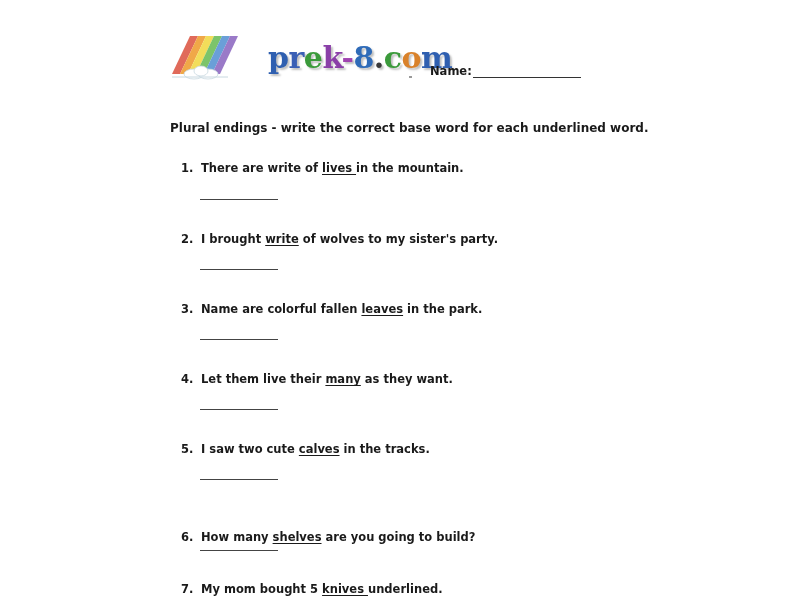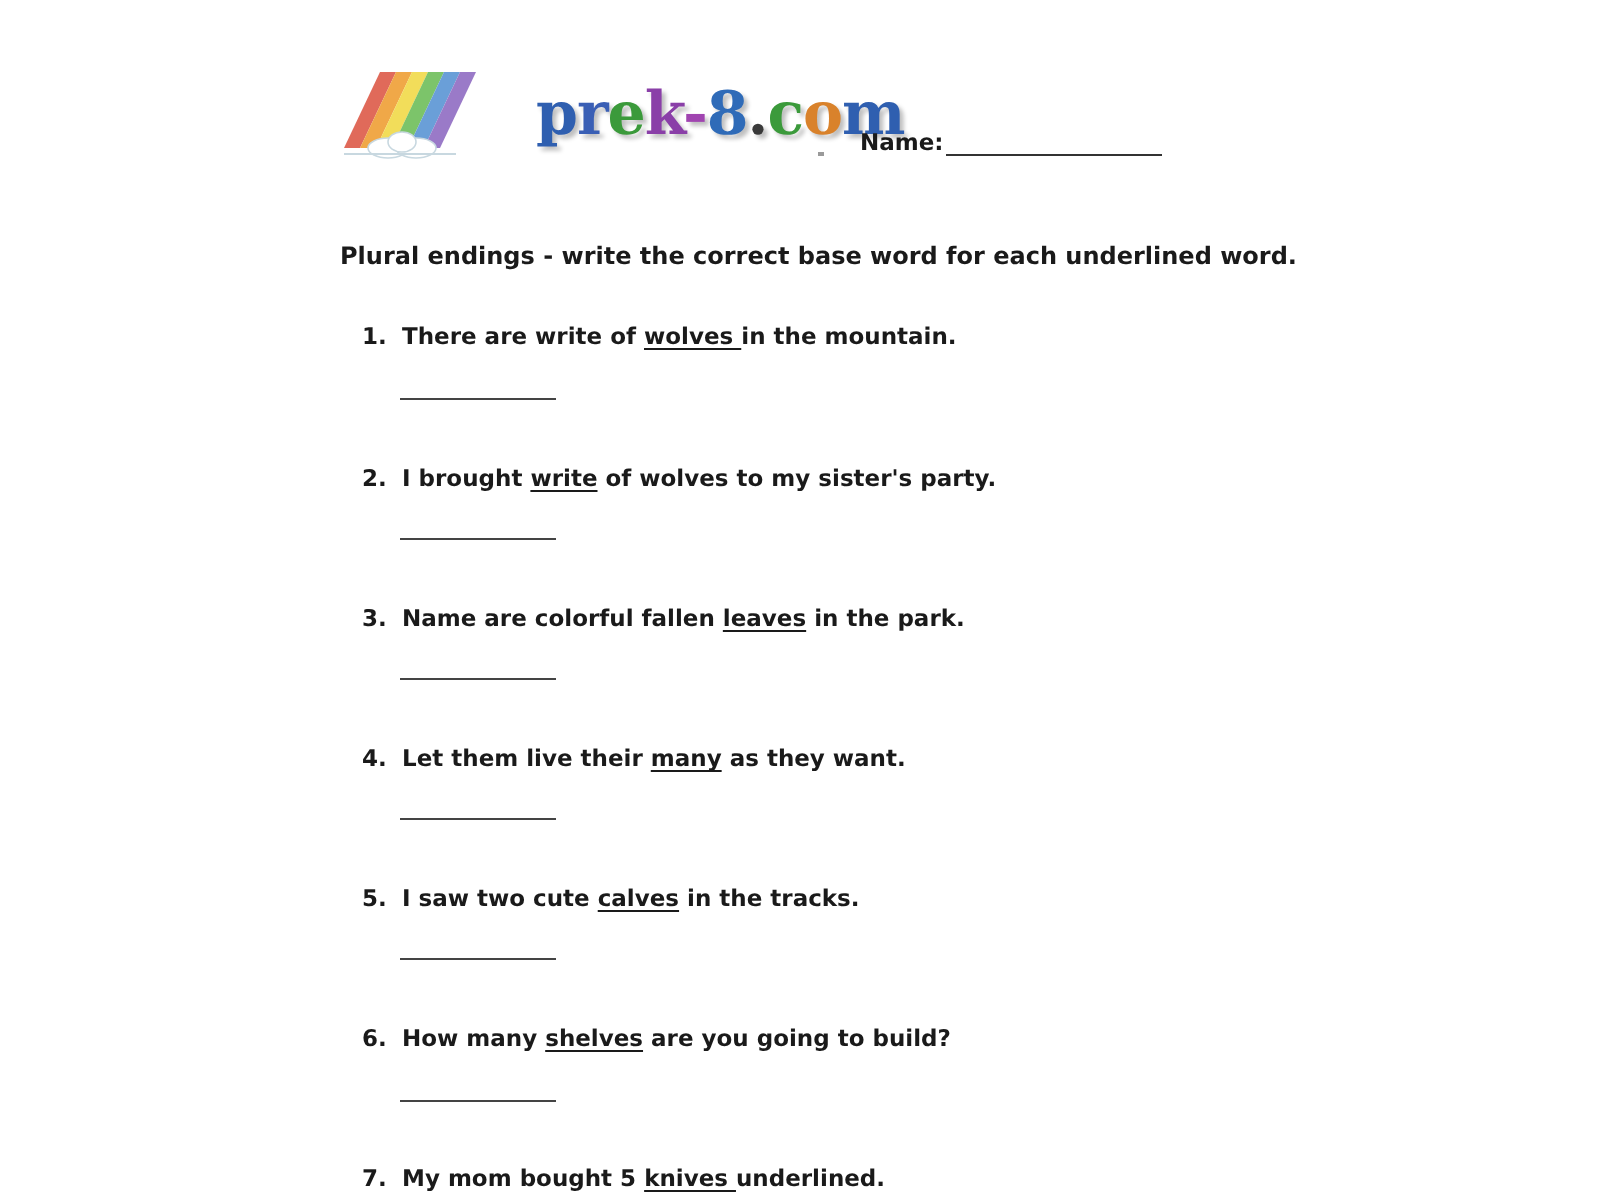--- a/index.html
+++ b/index.html
@@ -124,21 +124,21 @@
     <span>Name:</span>
     <span class="name-line"></span>
   </div>
 </div>
 
 <div class="instructions">Plural endings - write the correct base word for each underlined word.</div>
 
 <div id="questions">
 
   <div class="question" style="top:161px">
-    <span class="num">1.</span><span>There are write of </span><span class="uword">wolves </span><span>in the mountain.</span>
+    <span class="num">1.</span><span>There are write of </span><span class="uword">lives </span><span>in the mountain.</span>
   </div>
   <div class="blank" style="top:199px"></div>
 
   <div class="question" style="top:232px">
     <span class="num">2.</span><span>I brought </span><span class="uword">write</span><span> of wolves to my sister's party.</span>
   </div>
   <div class="blank" style="top:269px"></div>
 
   <div class="question" style="top:302px">
     <span class="num">3.</span><span>Name are colorful fallen </span><span class="uword">leaves</span><span> in the park.</span>
@@ -148,21 +148,21 @@
   <div class="question" style="top:372px">
     <span class="num">4.</span><span>Let them live their </span><span class="uword">many</span><span> as they want.</span>
   </div>
   <div class="blank" style="top:409px"></div>
 
   <div class="question" style="top:442px">
     <span class="num">5.</span><span>I saw two cute </span><span class="uword">calves</span><span> in the tracks.</span>
   </div>
   <div class="blank" style="top:479px"></div>
 
-  <div class="question" style="top:512px">
+  <div class="question" style="top:530px">
     <span class="num">6.</span><span>How many </span><span class="uword">shelves</span><span> are you going to build?</span>
   </div>
   <div class="blank" style="top:550px"></div>
 
   <div class="question" style="top:582px">
     <span class="num">7.</span><span>My mom bought 5 </span><span class="uword">knives </span><span>underlined.</span>
   </div>
 </div>
 
 </body></html>

